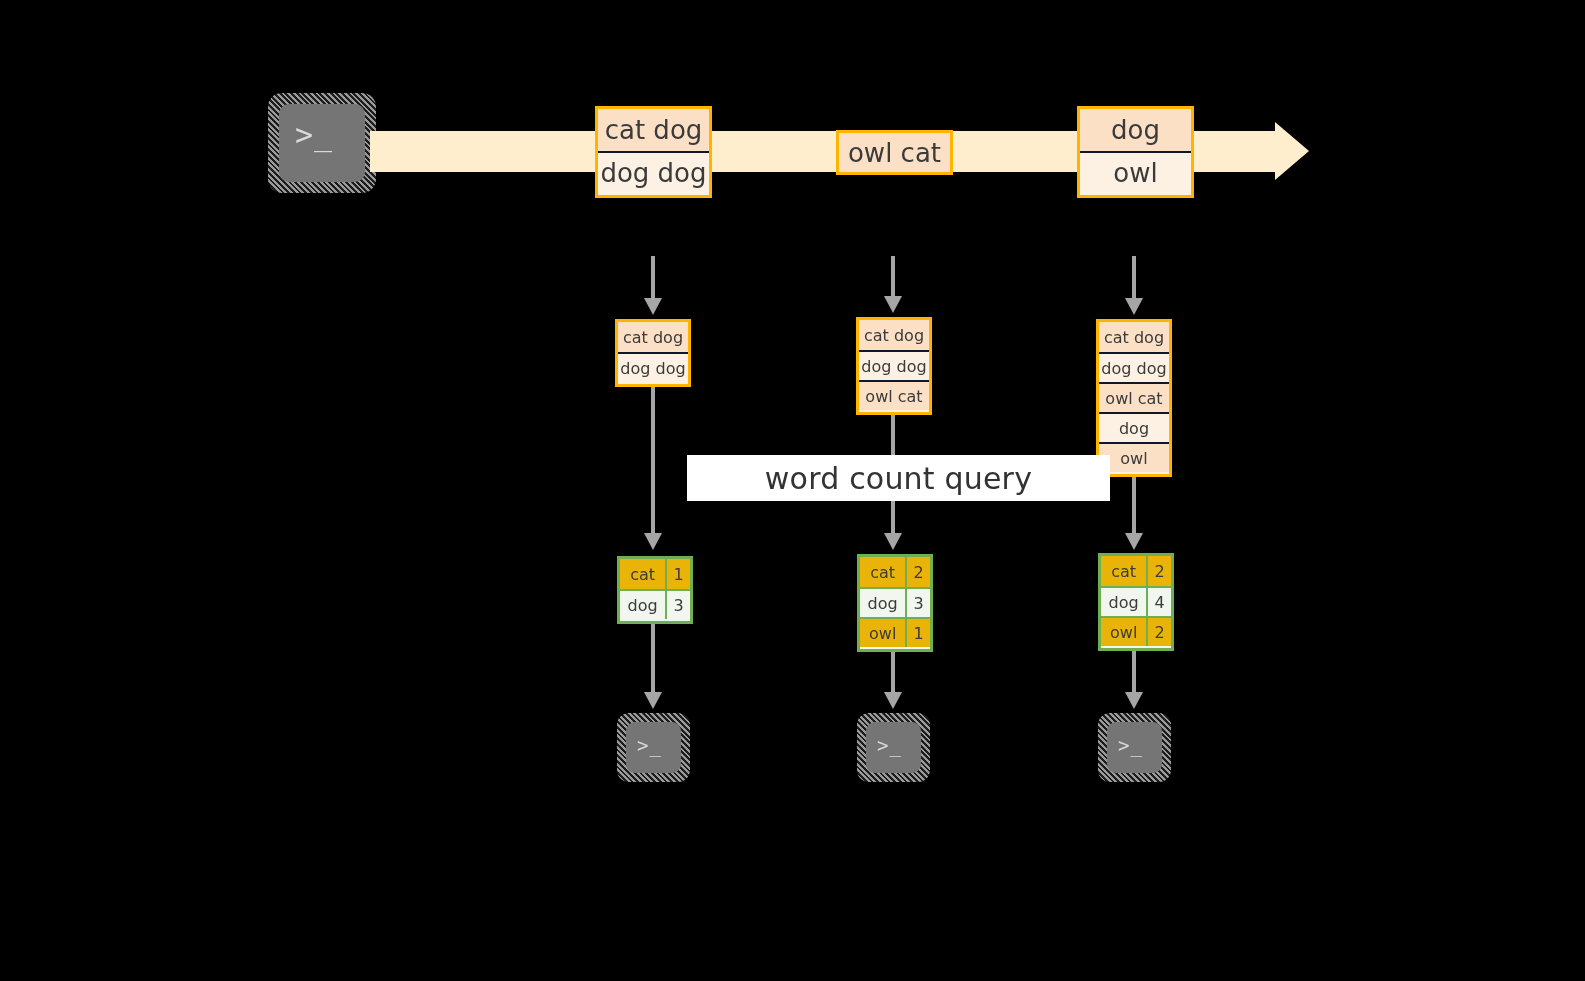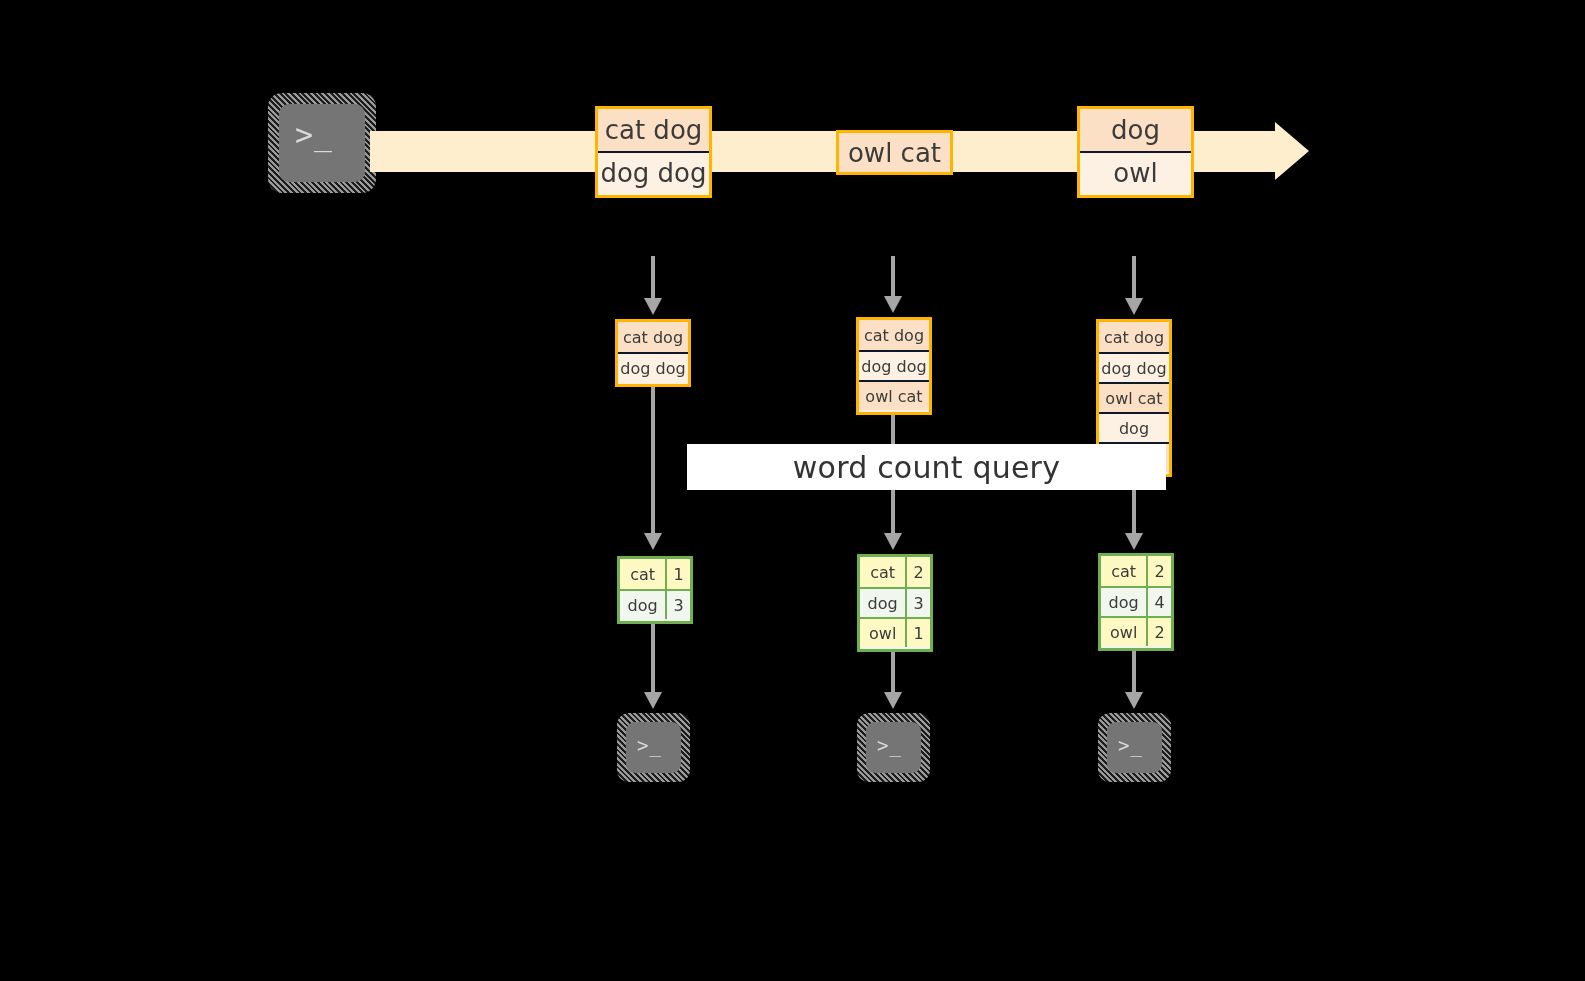--- a/index.html
+++ b/index.html
@@ -94,21 +94,21 @@
     background: #f1f6ee;
     display: flex;
     flex-direction: column;
   }
   .wc-row {
     display: flex;
     height: 30px;
     box-sizing: border-box;
   }
   .wc-row + .wc-row { border-top: 2px solid #6fae51; }
-  .wc-row.shade .wc-cell { background: #fef9c3; }
+  .wc-row.shade .wc-cell { background: #eab308; }
   .wc-cell {
     box-sizing: border-box;
     display: flex;
     align-items: center;
     justify-content: center;
     font-size: 16px;
     color: #3b3b3b;
     background: #f1f6ee;
     white-space: nowrap;
   }
@@ -208,21 +208,21 @@
 
   <div class="conn" style="left:651px; top:387px; height:148px;"></div>
   <div class="conn-head" style="left:644px; top:533px;"></div>
 
   <div class="conn" style="left:891px; top:415px; height:120px;"></div>
   <div class="conn-head" style="left:884px; top:533px;"></div>
 
   <div class="conn" style="left:1132px; top:477px; height:58px;"></div>
   <div class="conn-head" style="left:1125px; top:533px;"></div>
 
-  <div class="query-band" style="left:687px; top:444px; width:479px; height:46px;">
+  <div class="query-band" style="left:687px; top:455px; width:423px; height:46px;">
     <span class="query-label">word count query</span>
   </div>
 
   <div class="wc-table" style="left:617px; top:556px; width:76px; height:68px;">
     <div class="wc-row shade">
       <span class="wc-cell word">cat</span>
       <span class="wc-cell count">1</span>
     </div>
     <div class="wc-row">
       <span class="wc-cell word">dog</span>

